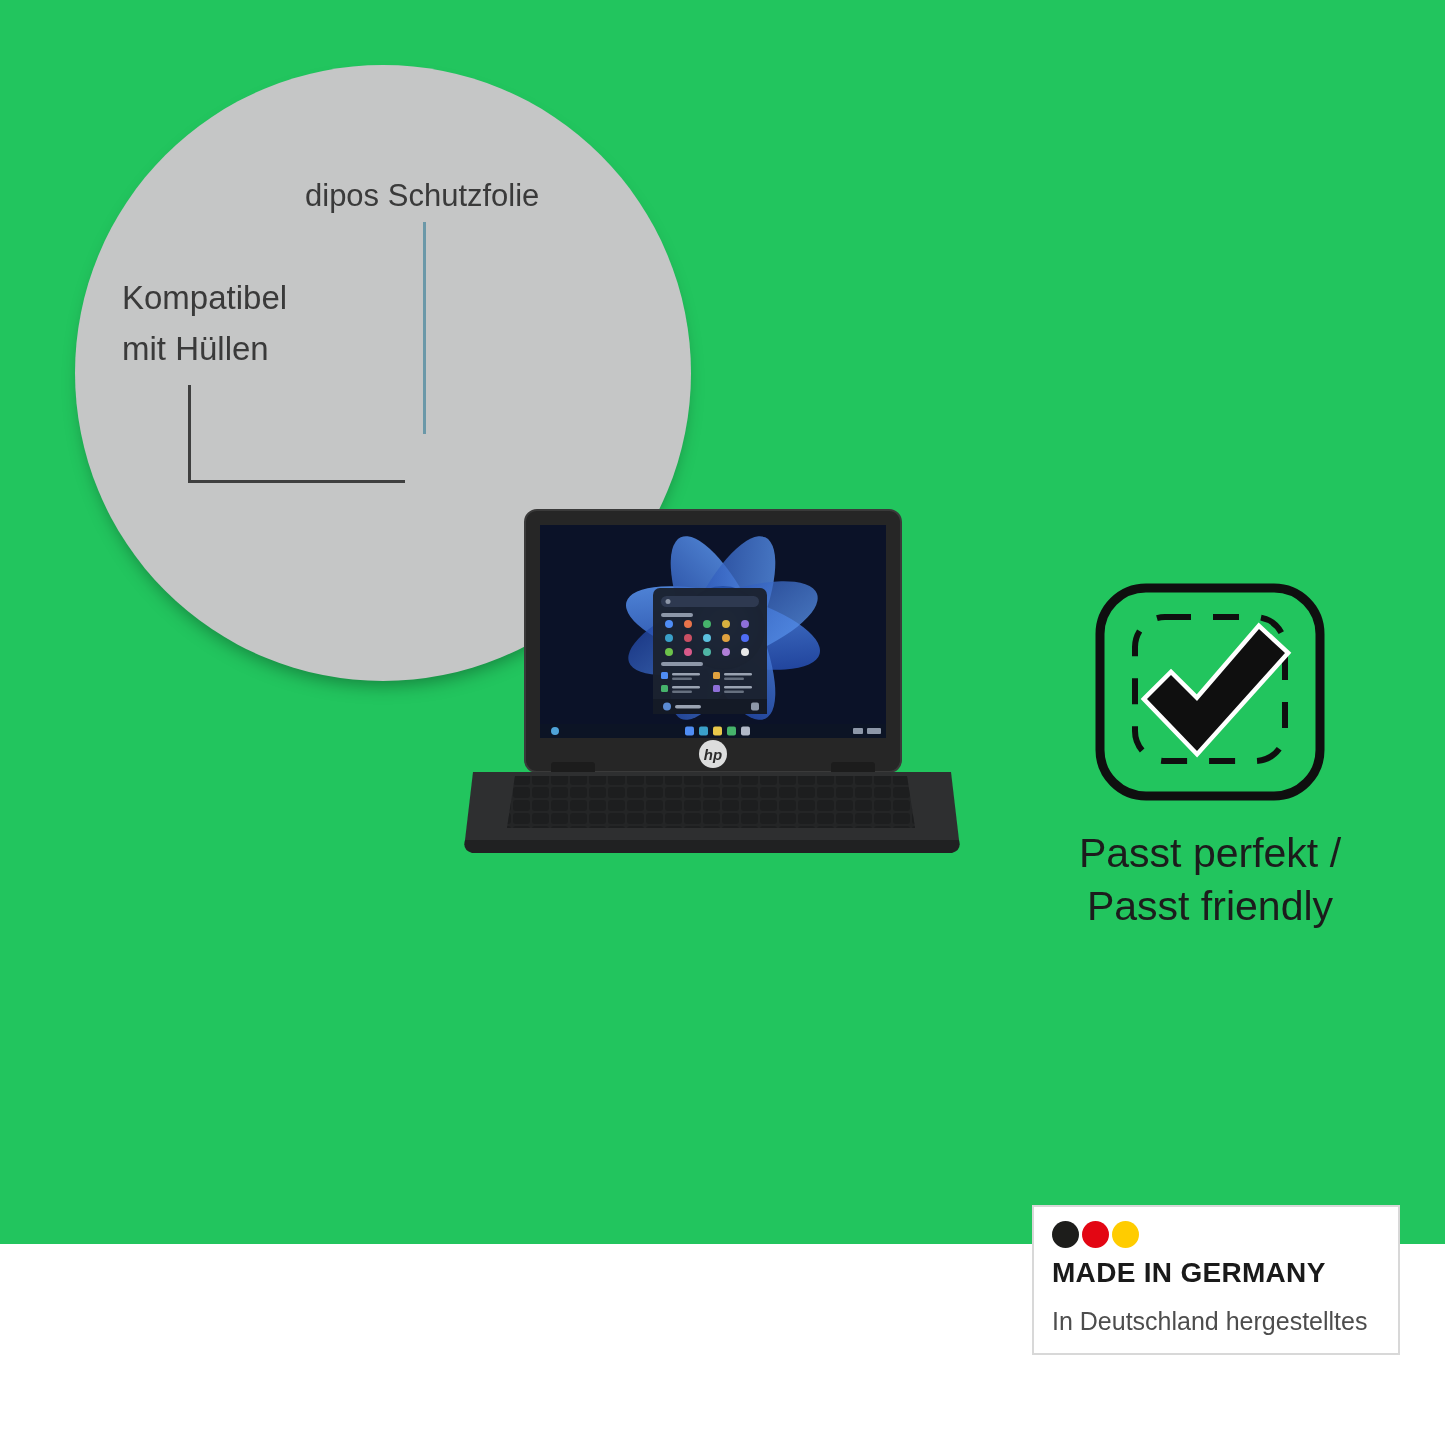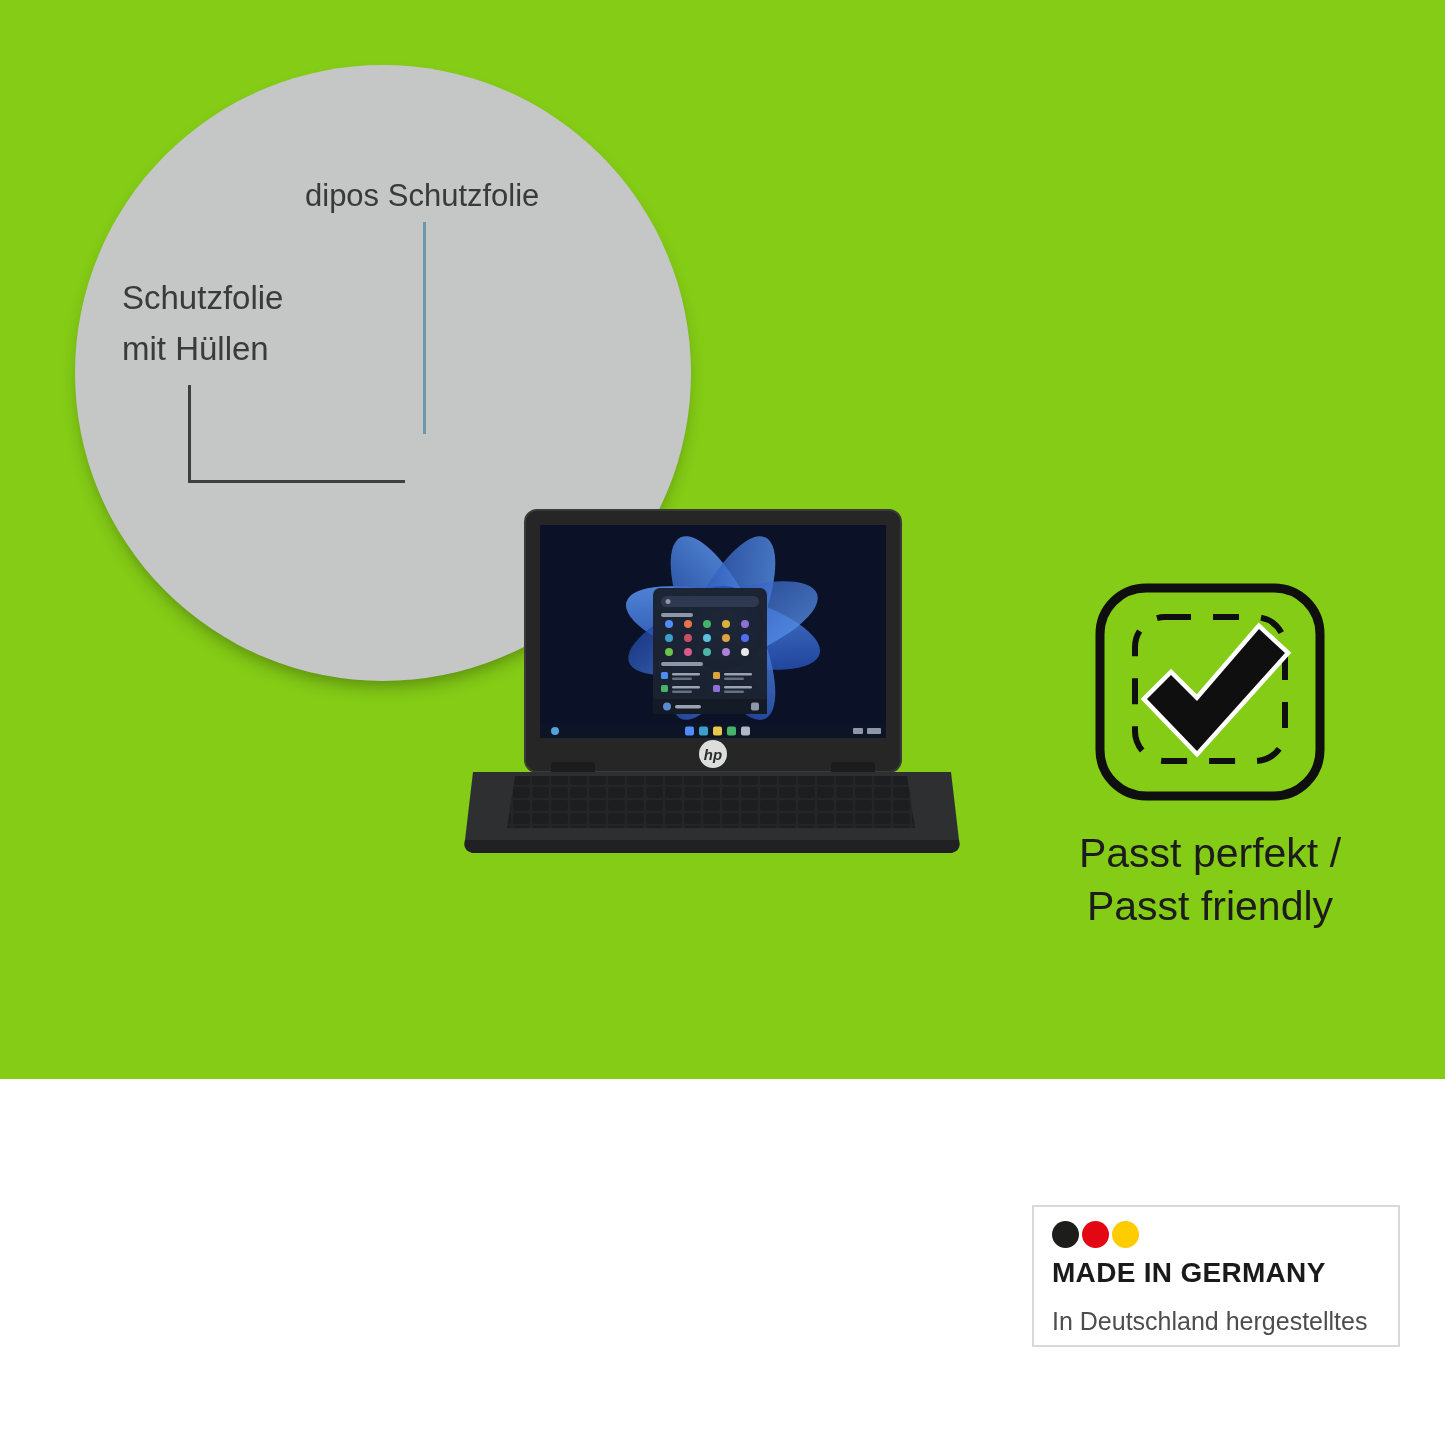--- a/index.html
+++ b/index.html
@@ -2,21 +2,21 @@
 <html><head>
 <meta charset="utf-8">
 <style>
   html,body{margin:0;padding:0;}
   body{
     width:1445px;height:1445px;
     background:#ffffff;
     font-family:"Liberation Sans","DejaVu Sans",sans-serif;
     overflow:hidden;
   }
-  .stage{position:relative;width:1445px;height:1079px;background:#84cc16;}
+  .stage{position:relative;width:1445px;height:1244px;background:#22c55e;}
 
   
   .callout-circle{
     position:absolute;left:75px;top:65px;width:616px;height:616px;
     border-radius:50%;background:#c5c6c6;
     box-shadow:0 10px 18px -6px rgba(0,0,0,0.35);
   }
   .callout-title{
     position:absolute;left:230px;top:113px;
     font-size:31px;color:#3a3a3a;white-space:nowrap;
@@ -41,39 +41,39 @@
   .fit-badge{position:absolute;left:1020px;top:583px;width:380px;text-align:center;}
   .check-icon{display:block;margin:0 auto;}
   .fit-caption{
     margin-top:26px;font-size:41px;line-height:1.3;color:#1c1c1c;text-align:center;
   }
 
   
   .mig-box{
     position:absolute;left:1032px;top:1205px;width:368px;
     box-sizing:border-box;border:2px solid #d8d8d8;background:#ffffff;
-    padding:14px 18px 8px 18px;
+    padding:14px 18px 16px 18px;
   }
   .mig-dots{display:flex;gap:3px;align-items:center;}
   .dot{width:27px;height:27px;border-radius:50%;display:inline-block;}
   .mig-title{
     margin-top:9px;font-size:28px;font-weight:bold;color:#1a1a1a;letter-spacing:0.3px;
   }
   .mig-sub{font-size:25px;color:#4d4d4d;line-height:1.28;margin-top:16px;}
 </style>
 </head>
 <body>
 
 <div class="stage">
 
   <div class="callout-circle">
     <div class="callout-title">dipos Schutzfolie</div>
     <div class="accent-line"></div>
     <div class="callout-label">
-      <div>Schutzfolie</div>
+      <div>Kompatibel</div>
       <div>mit Hüllen</div>
     </div>
     <div class="bracket-line"></div>
   </div>
 
   <div class="laptop">
     <svg width="510" height="360" viewBox="0 0 510 360">
       <defs>
         <radialGradient id="bloomGrad" cx="50%" cy="45%" r="60%">
           <stop offset="0%" stop-color="#7db3f8"></stop>

